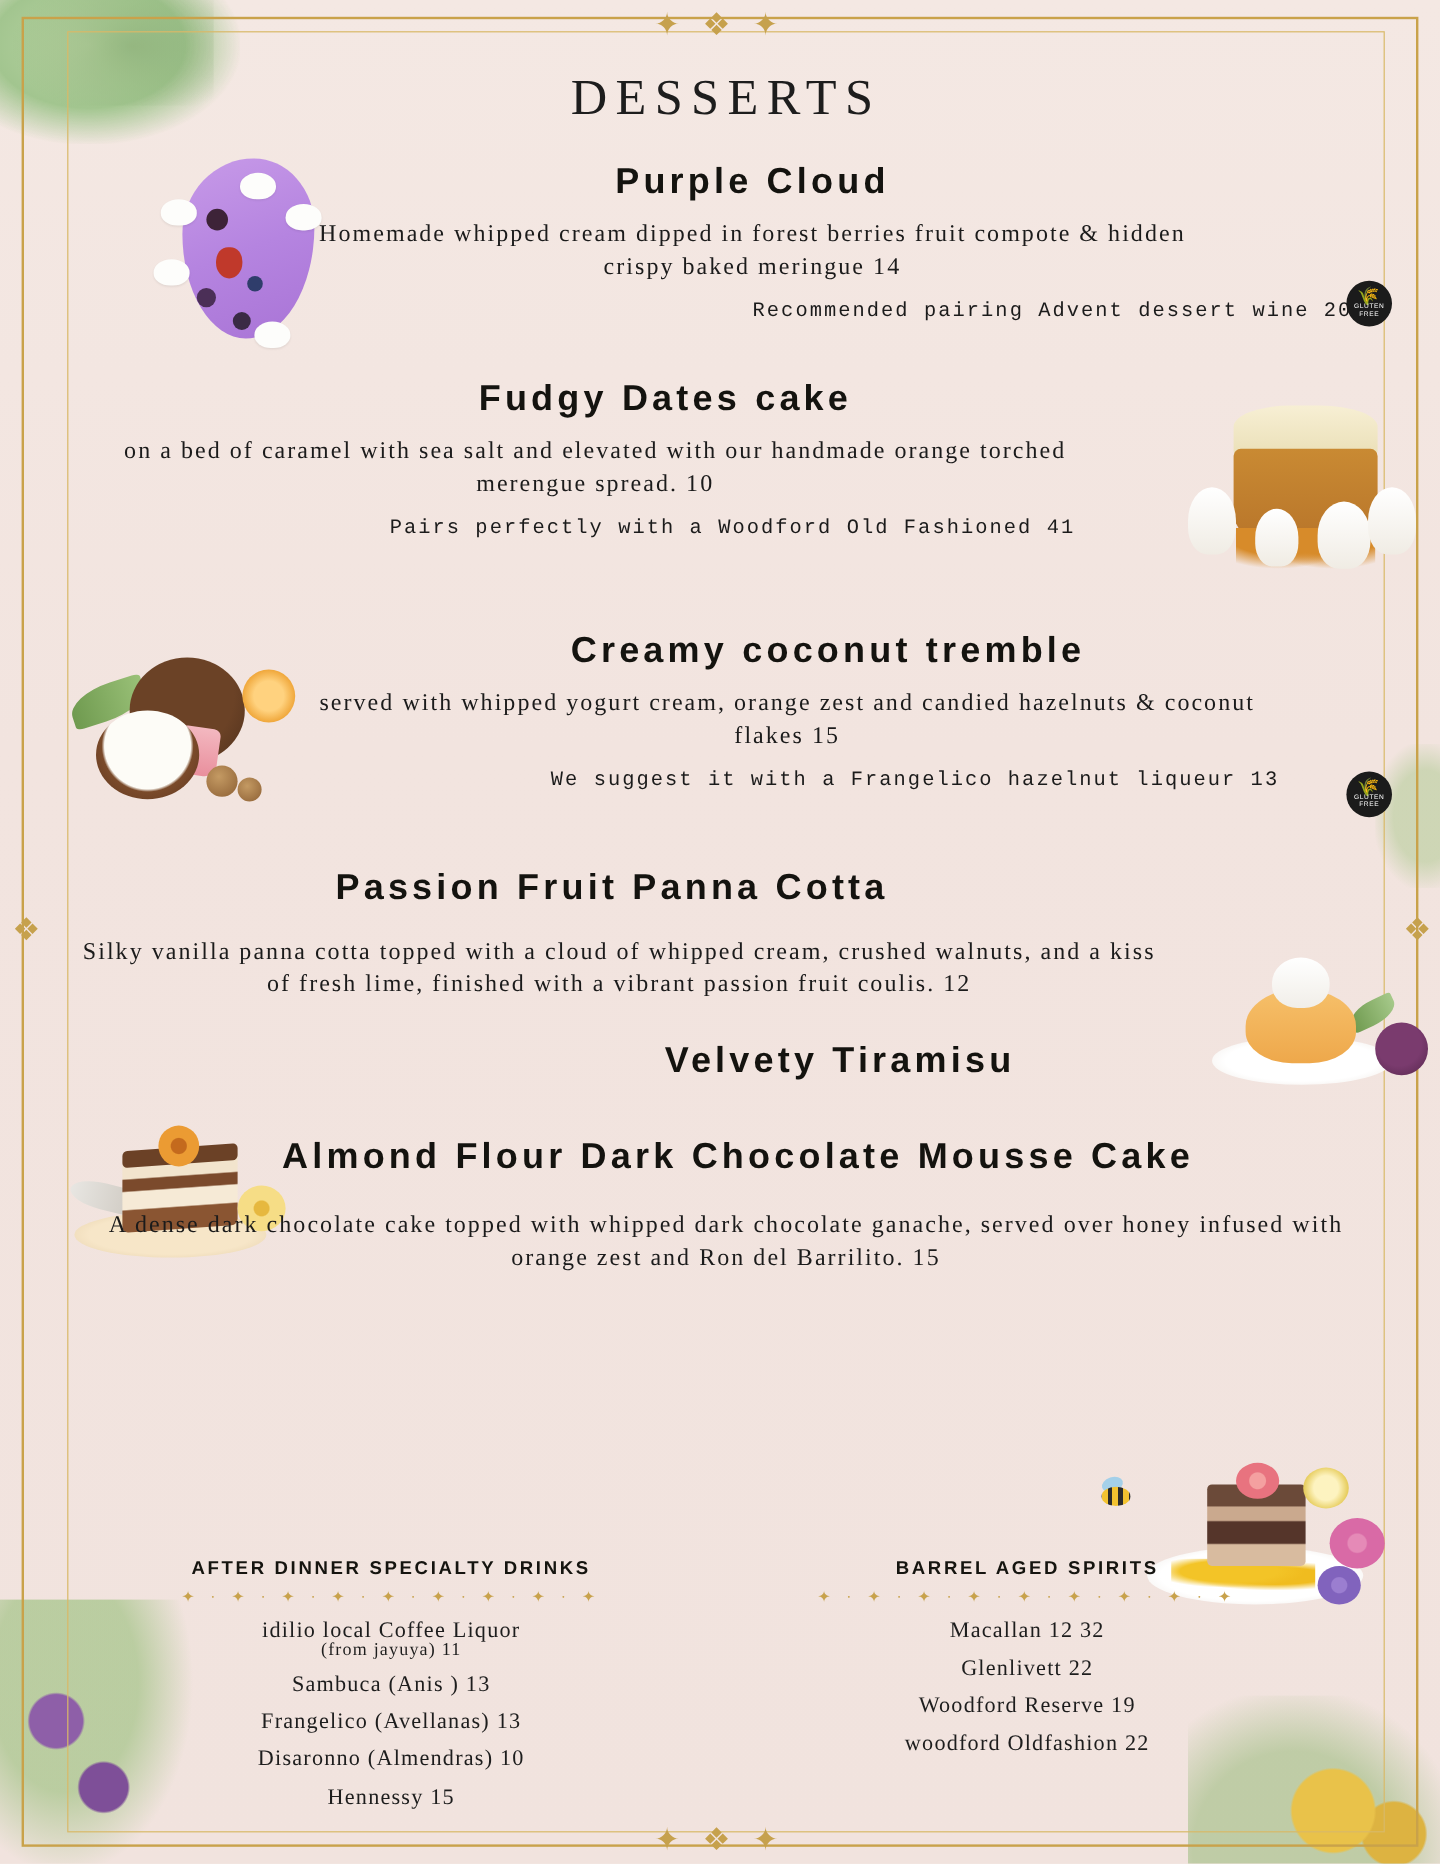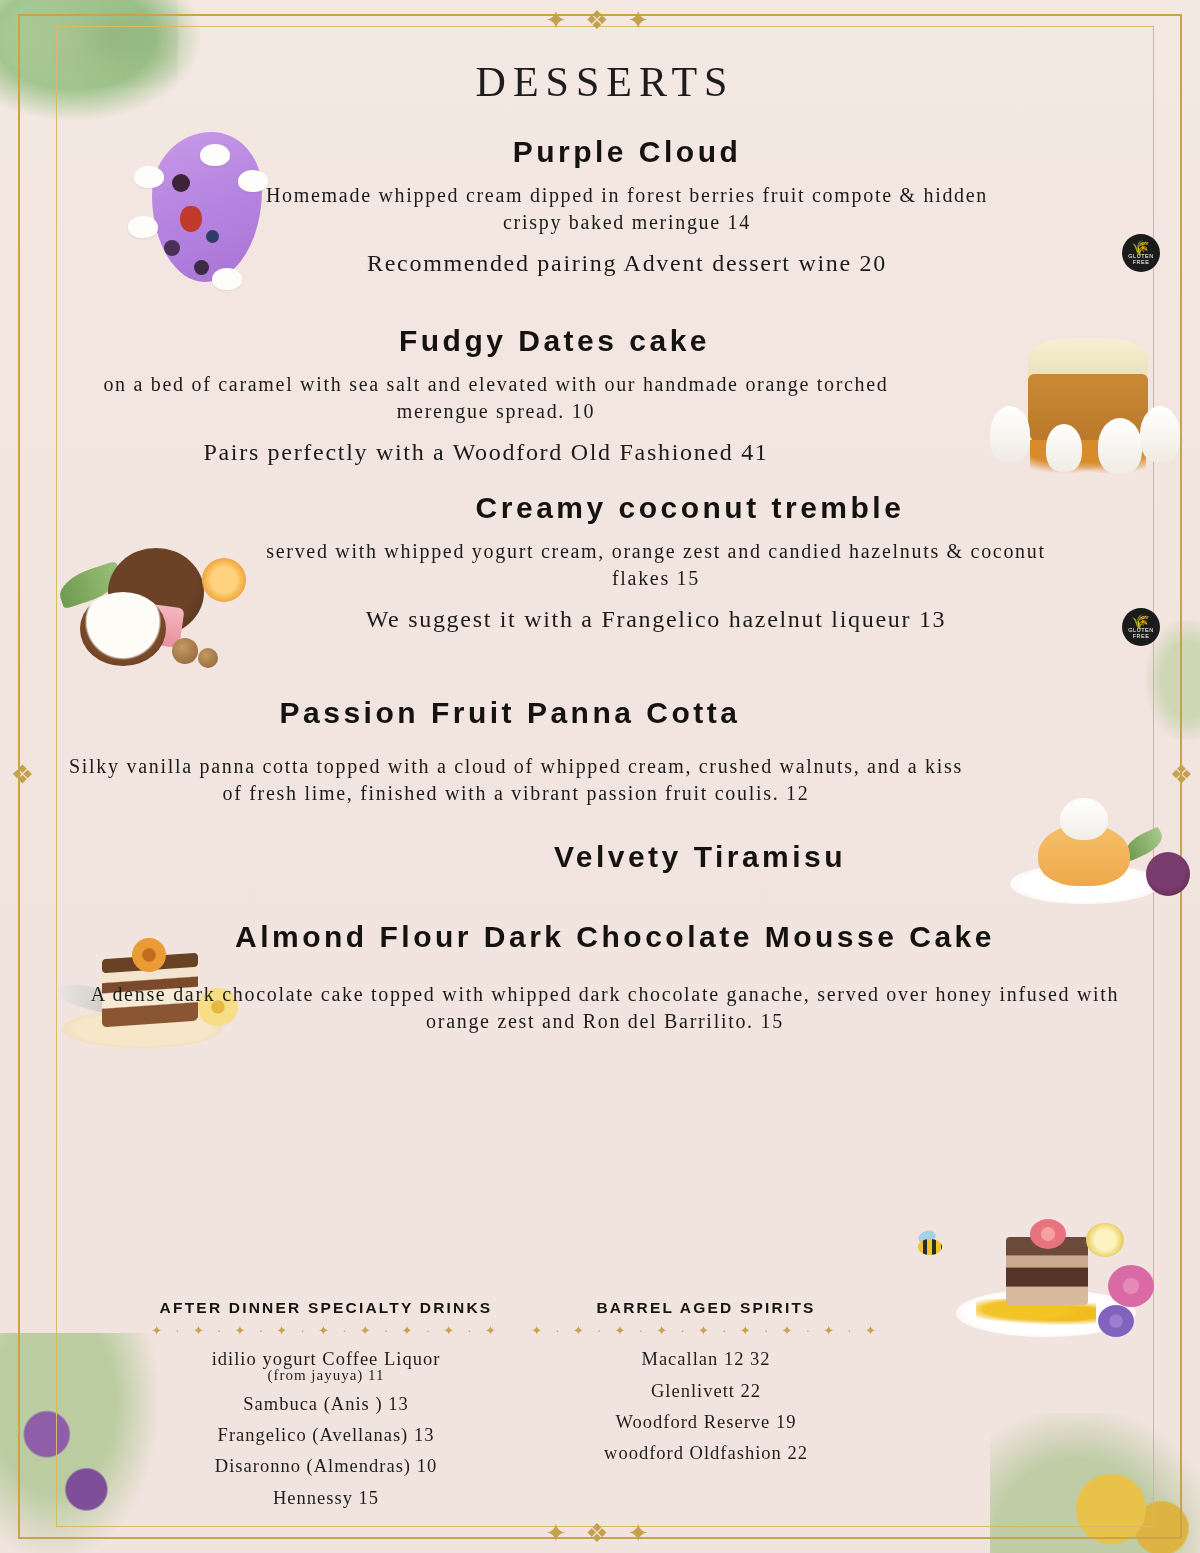--- a/index.html
+++ b/index.html
@@ -105,23 +105,23 @@
     text-align: center;
     font-family: "Liberation Serif", serif;
     font-size: 20px;
     letter-spacing: 1.7px;
     color: #1b1b1b;
     line-height: 1.35;
     margin: 12px auto 0;
     max-width: 1020px;
   }
   .item-pair {
-    text-align: center;
-    font-family: Liberation Serif, serif;
-    font-size: 24px;
+    text-align: right;
+    font-family: Liberation Mono, monospace;
+    font-size: 17px;
     letter-spacing: 1.7px;
     color: #1b1b1b;
     margin: 14px auto 0;
     max-width: 1000px;
   }
 
   
   .gf-badge {
     position: absolute;
     width: 38px; height: 38px;
@@ -347,20 +347,21 @@
     background: rgba(150,205,235,.85); border-radius: 50%;
     transform: rotate(-18deg);
   }
 
   
   .bottom {
     position: absolute;
     left: 0; right: 0; bottom: 8px;
     display: flex;
     justify-content: flex-start;
+    gap: 150px;
     padding-left: 70px;
   }
   .drinks-col { width: 400px; }
   .drinks-title {
     text-align: center;
     font-family: "Liberation Sans", sans-serif;
     font-weight: 700;
     font-size: 15.5px;
     letter-spacing: 2.2px;
     color: #15140f;
@@ -486,21 +487,21 @@
         <span class="t2">FREE</span>
       </div>
     </div>
 
     <div class="item" style="margin-top:46px;">
       <div class="item-name" style="text-align:center; padding-right:101px;">Fudgy Dates cake</div>
       <div class="item-desc" style="max-width:880px; margin-left:0;">on a bed of caramel with sea salt and elevated with our handmade orange torched merengue spread. 10</div>
       <div class="item-pair" style="max-width:820px; margin-left:20px;">Pairs perfectly with a Woodford Old Fashioned 41</div>
     </div>
 
-    <div class="item" style="margin-top:24px;">
+    <div class="item" style="margin-top:75px;">
       <div class="item-name" style="padding-left:170px;">Creamy coconut tremble</div>
       <div class="item-desc" style="max-width:820px; margin-left:190px;">served with whipped yogurt cream, orange zest and candied hazelnuts &amp; coconut flakes 15</div>
       <div class="item-pair" style="max-width:820px; margin-left:190px;">We suggest it with a Frangelico hazelnut liqueur 13</div>
       <div class="gf-badge" style="right:-6px; top:118px;">
         <span class="ear">🌾</span>
         <span class="t1">GLUTEN</span>
         <span class="t2">FREE</span>
       </div>
     </div>
 
@@ -517,21 +518,21 @@
       <div class="item-name" style="padding-left:20px;">Almond Flour Dark Chocolate Mousse Cake</div>
       <div class="item-desc" style="max-width:1040px; margin-top:26px;">A dense dark chocolate cake topped with whipped dark chocolate ganache, served over honey infused with orange zest and Ron del Barrilito. 15</div>
     </div>
 
     <div class="bottom">
 
       <div class="drinks-col">
         <div class="drinks-title">AFTER DINNER SPECIALTY DRINKS</div>
         <div class="divider">✦ · ✦ · ✦ · ✦ · ✦ · ✦ · ✦ · ✦ · ✦</div>
         <div class="drink-row">
-          <span>idilio yogurt Coffee Liquor</span>
+          <span>idilio local Coffee Liquor</span>
           <span class="sub">(from jayuya) 11</span>
         </div>
         <div class="drink-row">Sambuca (Anis ) 13</div>
         <div class="drink-row">Frangelico (Avellanas) 13</div>
         <div class="drink-row">Disaronno (Almendras)  10</div>
         <div class="drink-row">Hennessy 15</div>
       </div>
 
       <div class="drinks-col right">
         <div class="drinks-title">BARREL AGED SPIRITS</div>

